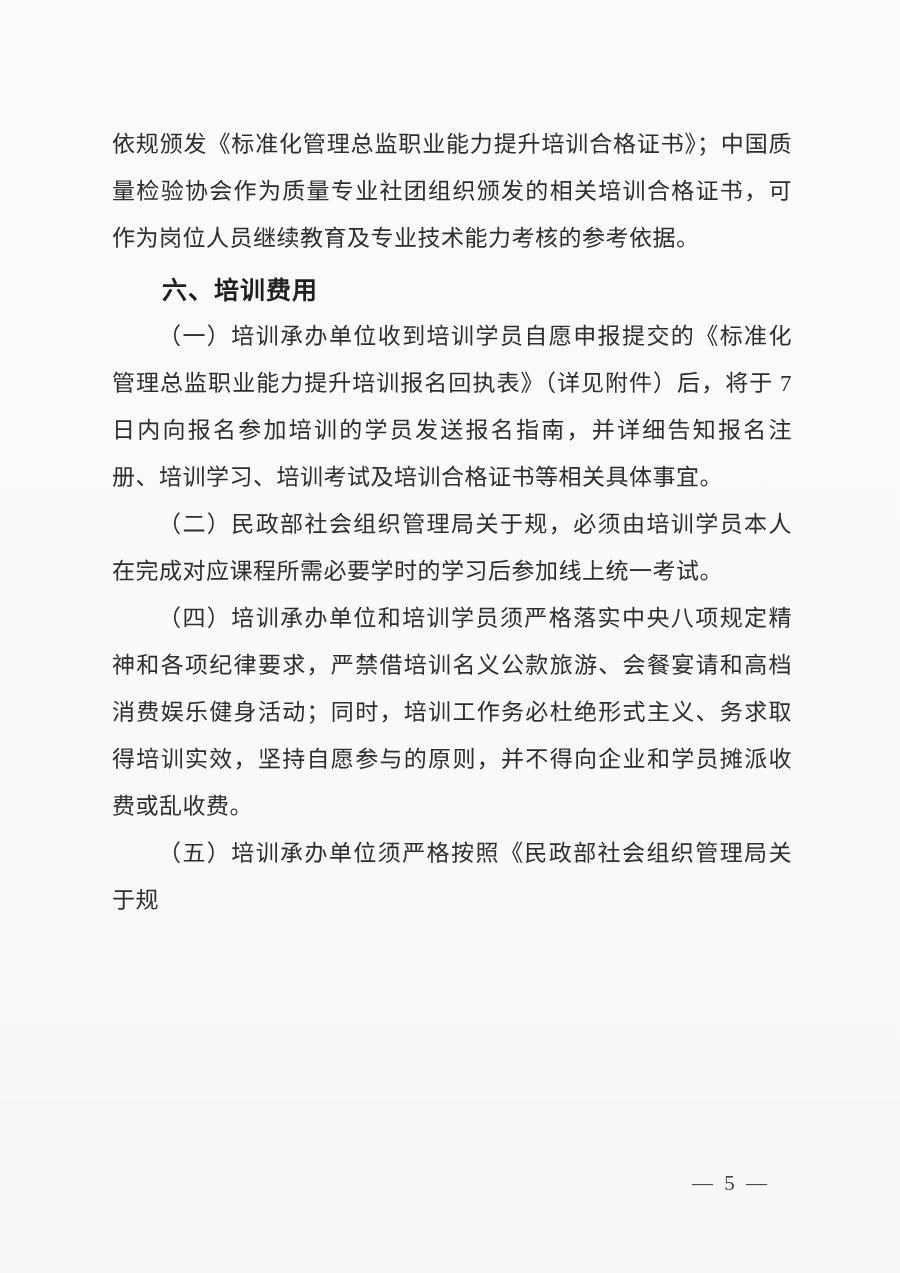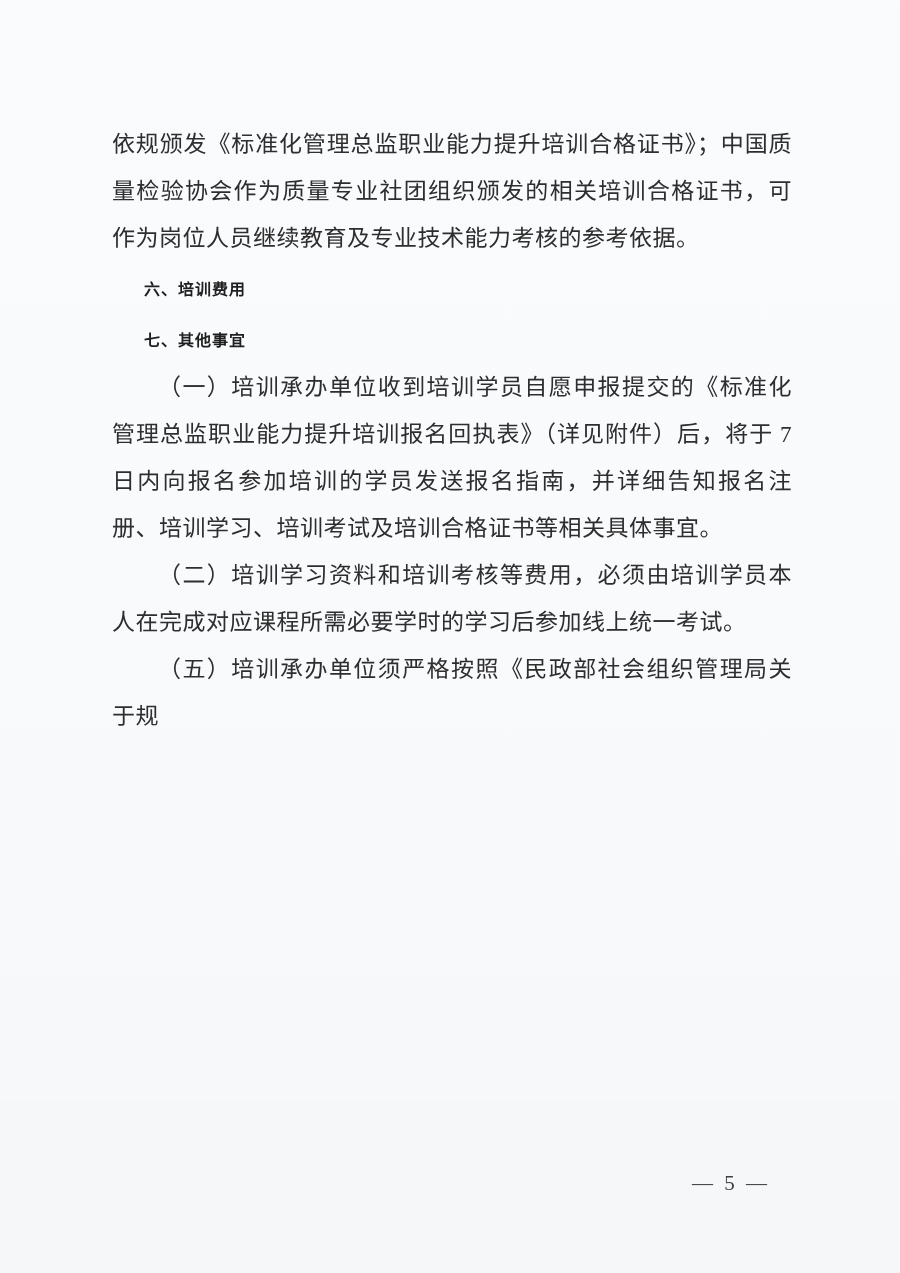--- a/index.html
+++ b/index.html
@@ -37,21 +37,21 @@
     letter-spacing: 0.5px;
   }
   .para.no-indent {
     text-indent: 0;
   }
   .heading {
     margin: 5px 0 0 0;
     text-indent: 2em;
     font-family: "Liberation Sans", sans-serif;
     font-weight: 700;
-    font-size: 16px;
+    font-size: 25px;
     line-height: 46px;
     color: #1f1f1f;
     letter-spacing: 1px;
   }
   .footer {
     position: absolute;
     top: 1168px;
     right: 130px;
     font-size: 21px;
     line-height: 30px;
@@ -63,25 +63,25 @@
 </head>
 <body>
 
 <main class="page">
   <section class="doc-body">
     <p class="para no-indent">依规颁发《标准化管理总监职业能力提升培训合格证书》；中国质量检验协会作为质量专业社团组织颁发的相关培训合格证书，可作为岗位人员继续教育及专业技术能力考核的参考依据。</p>
 
     <h2 class="heading">六、培训费用</h2>
 
 
-    <h2 class="heading">七、其他事宜</h2>
 
     <p class="para">（一）培训承办单位收到培训学员自愿申报提交的《标准化管理总监职业能力提升培训报名回执表》（详见附件）后，将于 7 日内向报名参加培训的学员发送报名指南，并详细告知报名注册、培训学习、培训考试及培训合格证书等相关具体事宜。</p>
 
-    <p class="para">（二）培训学习资料和培训考核等费用，必须由培训学员本人在完成对应课程所需必要学时的学习后参加线上统一考试。</p>
+    <p class="para">（二）民政部社会组织管理局关于规，必须由培训学员本人在完成对应课程所需必要学时的学习后参加线上统一考试。</p>
 
 
+    <p class="para">（四）培训承办单位和培训学员须严格落实中央八项规定精神和各项纪律要求，严禁借培训名义公款旅游、会餐宴请和高档消费娱乐健身活动；同时，培训工作务必杜绝形式主义、务求取得培训实效，坚持自愿参与的原则，并不得向企业和学员摊派收费或乱收费。</p>
 
     <p class="para">（五）培训承办单位须严格按照《民政部社会组织管理局关于规</p>
   </section>
 
   <div class="footer">— 5 —</div>
 </main>
 
 </body></html>

